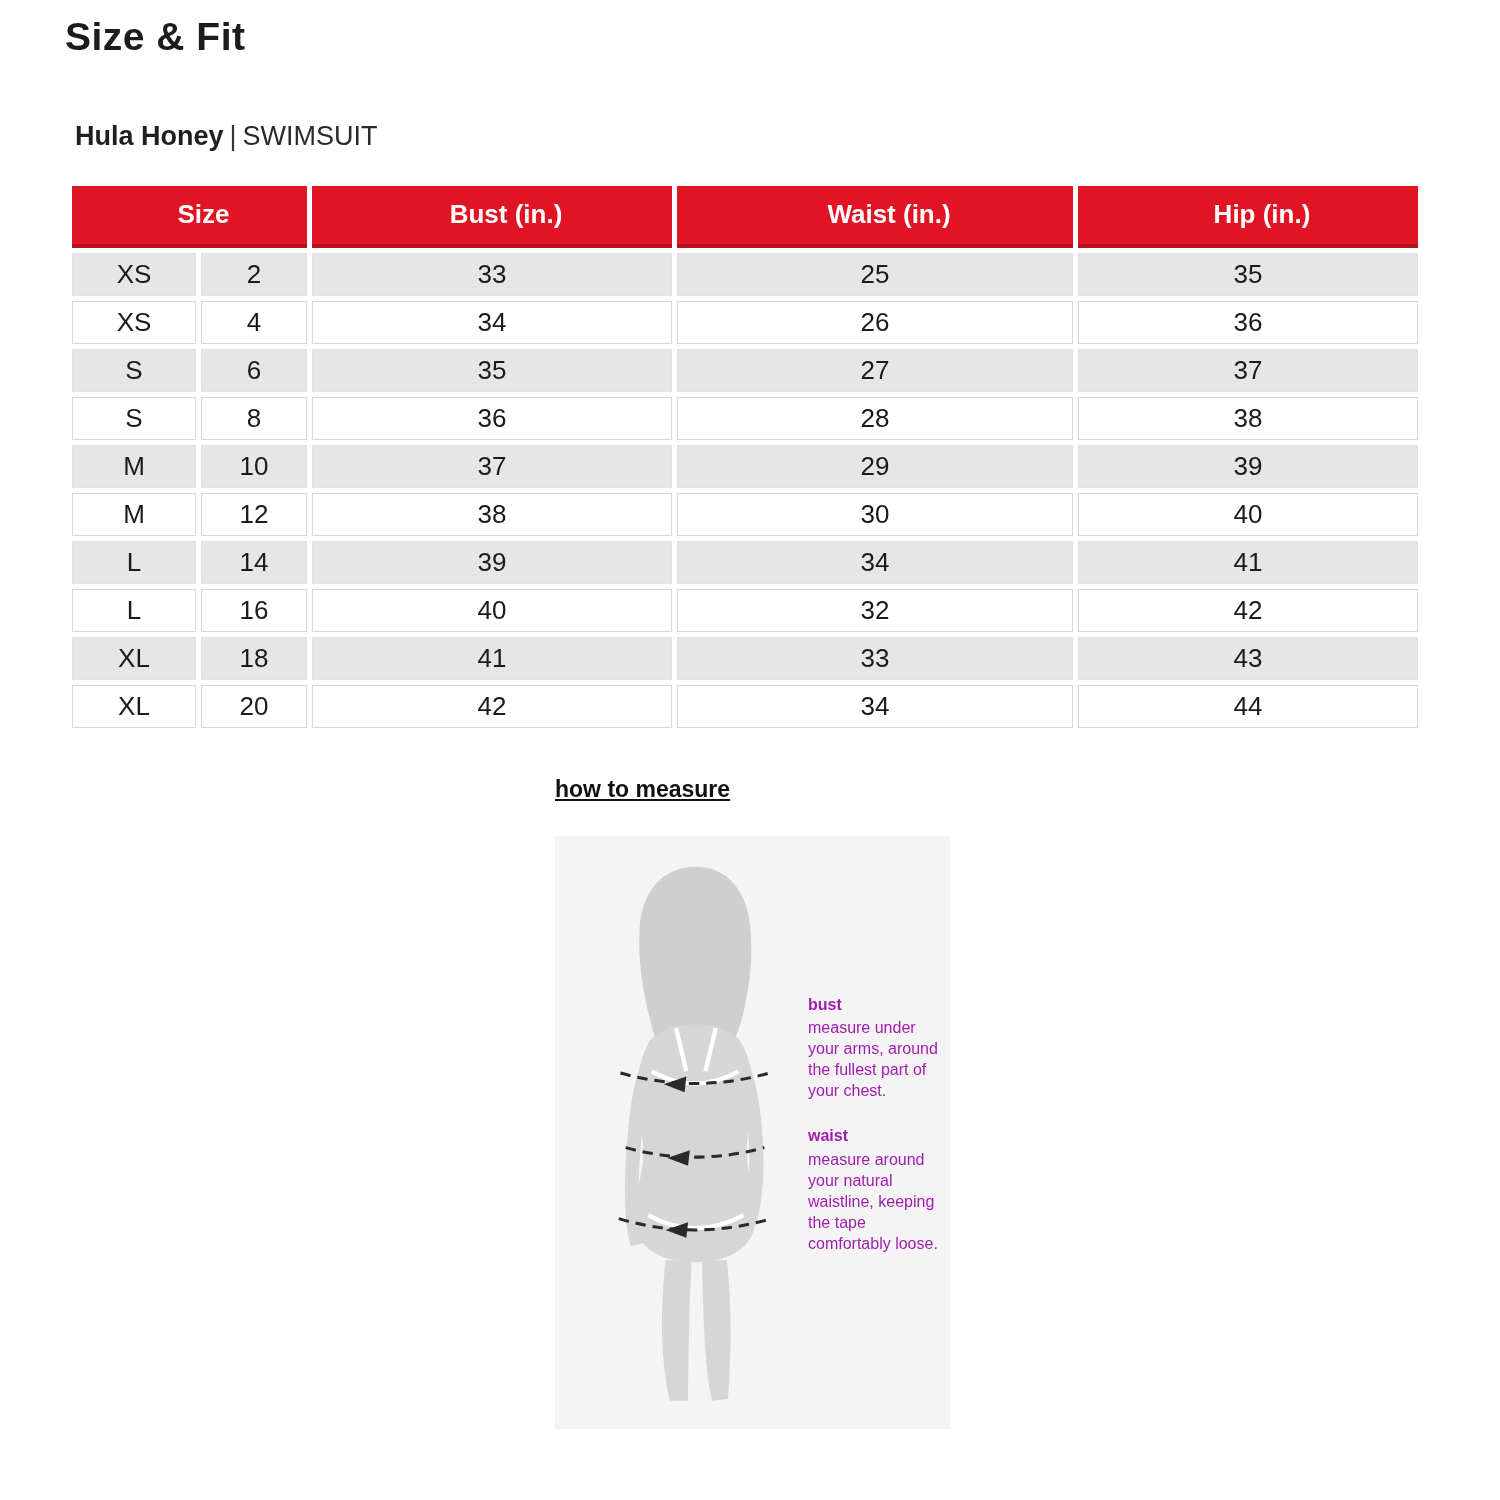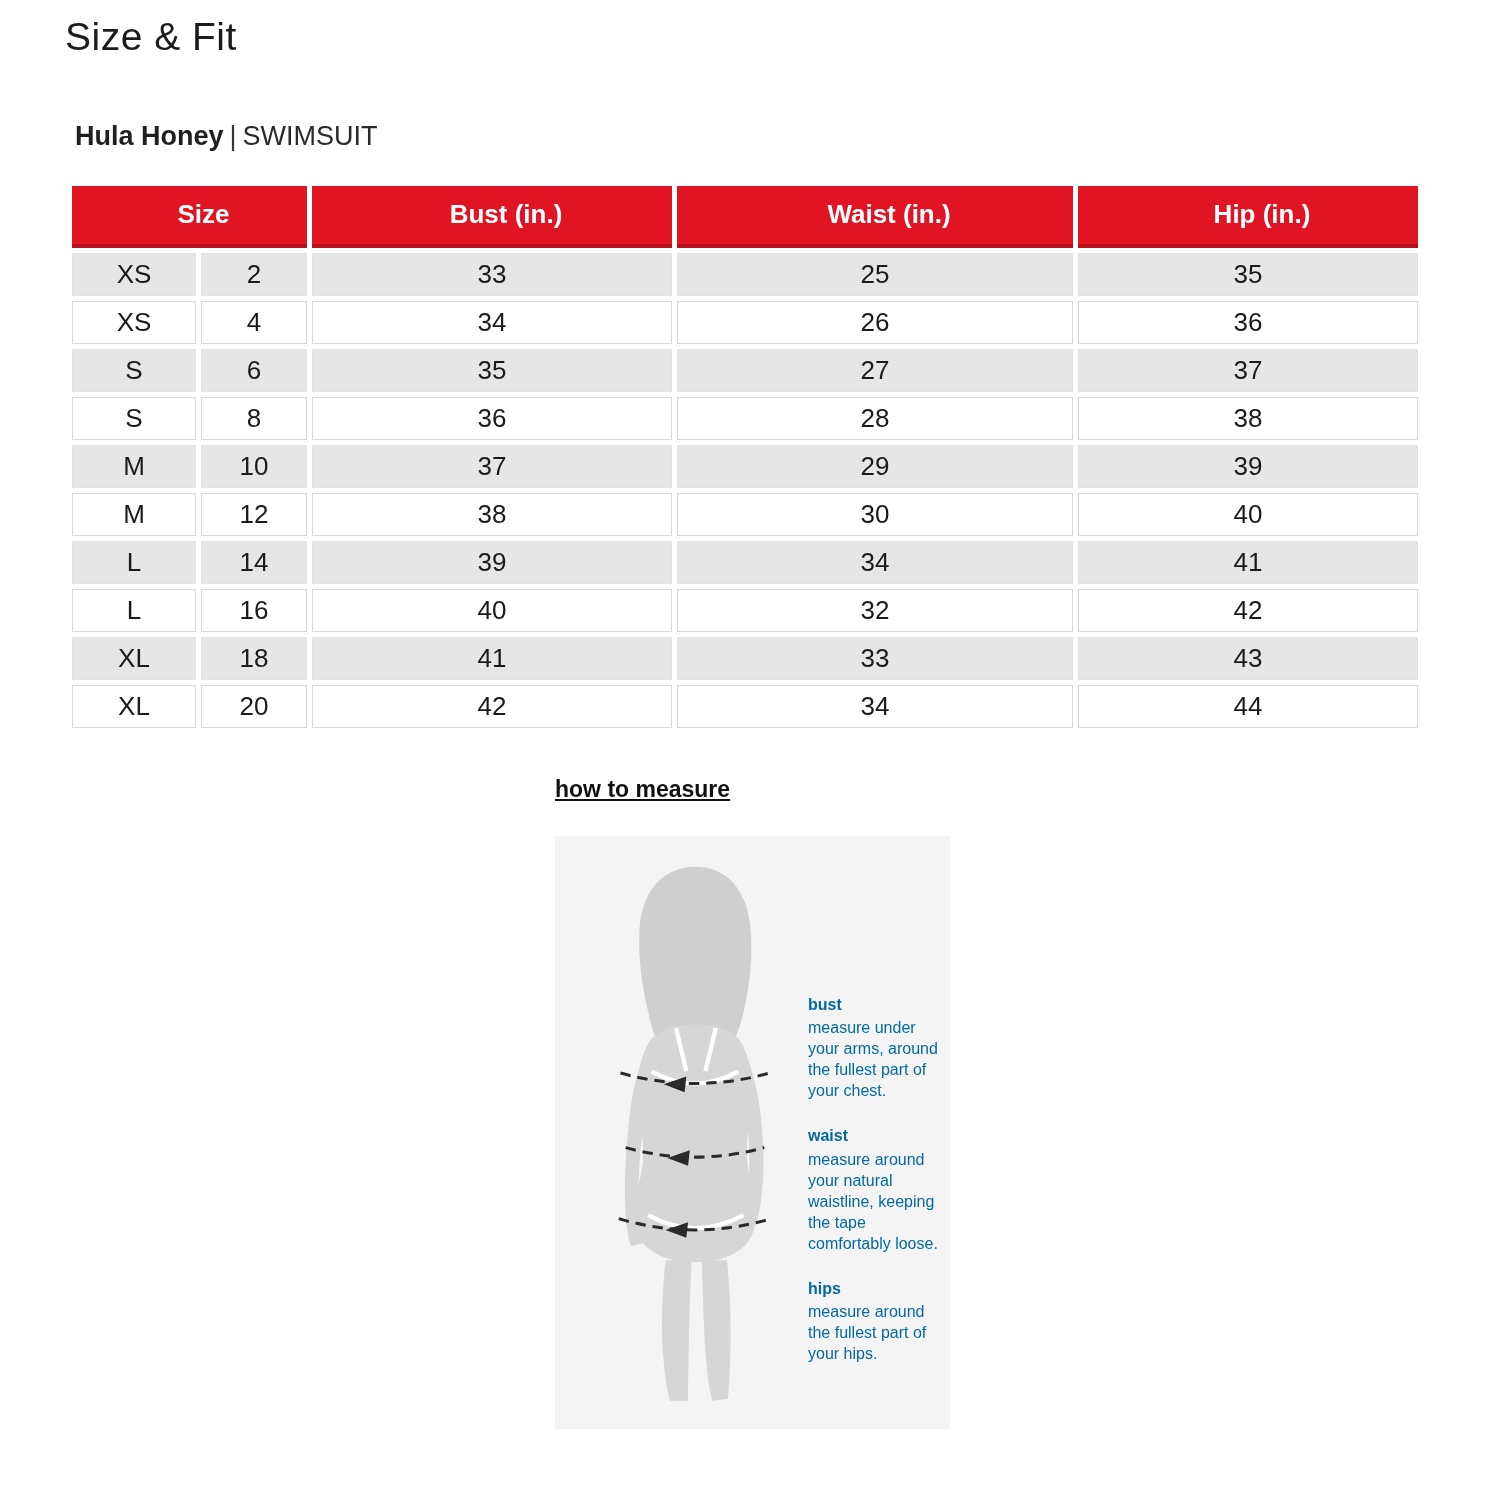--- a/index.html
+++ b/index.html
@@ -1,21 +1,21 @@
 <!DOCTYPE html>
 <html><head>
 <meta charset="utf-8">
 <style>
   * { box-sizing: border-box; margin: 0; padding: 0; }
   html, body { width: 1500px; height: 1500px; background: #ffffff; overflow: hidden; }
   body { font-family: "Liberation Sans", sans-serif; color: #1a1a1a; }
   .page { width: 1500px; height: 1500px; padding: 16px 0 0 65px; }
 
   
-  .page-title { font-size: 39px; font-weight: 400; color: #1c1c1c; line-height: 1.1; letter-spacing: 0.5px; }
+  .page-title { font-size: 39px; font-weight: 700; color: #1c1c1c; line-height: 1.1; letter-spacing: 0.5px; }
   .brand-line { margin: 62px 0 8px 10px; font-size: 27px; color: #1f1f1f; }
   .brand-name { font-weight: 700; }
   .brand-sep { font-weight: 400; color: #333; padding: 0 6px; }
   .brand-category { font-weight: 400; color: #2a2a2a; }
 
   
   table.size-chart { margin: 29px 0 0 2px; width: 1356px; border-collapse: separate; border-spacing: 5px; table-layout: fixed; }
   .size-chart th {
     background: #e01422; color: #ffffff; font-size: 26px; font-weight: 700;
     height: 62px; text-align: center; vertical-align: middle;
@@ -27,21 +27,21 @@
     font-size: 26px; color: #1a1a1a;
   }
   .size-chart tbody tr:nth-child(odd) td { background: #e6e6e6; border: 1px solid #e2e2e2; }
   .size-chart tbody tr:nth-child(even) td { background: #ffffff; border: 1px solid #d8d8d8; }
 
   
   .measure-section { margin: 43px 0 0 490px; width: 400px; }
   .measure-title { font-size: 23px; font-weight: 700; color: #111; text-decoration: underline; }
   .measure-box { position: relative; margin-top: 33px; width: 395px; height: 593px; background: #f4f4f4; }
   .figure-svg { position: absolute; left: 10px; top: 6px; width: 260px; height: 580px; }
-  .measure-text { position: absolute; left: 253px; top: 158px; width: 136px; font-size: 16px; line-height: 1.32; color: #0369a1; }
+  .measure-text { position: absolute; left: 253px; top: 158px; width: 136px; font-size: 16px; line-height: 1.32; color: #a21caf; }
   .m-block { margin-bottom: 24px; }
   .m-label { font-weight: 700; margin-bottom: 2px; }
 </style>
 </head>
 <body>
 
 <div class="page">
 
   <h1 class="page-title">Size &amp; Fit</h1>
 
@@ -180,22 +180,18 @@
 
       <div class="measure-text">
         <div class="m-block">
           <div class="m-label">bust</div>
           <div class="m-copy">measure under your arms, around the fullest part of your chest.</div>
         </div>
         <div class="m-block">
           <div class="m-label">waist</div>
           <div class="m-copy">measure around your natural waistline, keeping the tape comfortably loose.</div>
         </div>
-        <div class="m-block">
-          <div class="m-label">hips</div>
-          <div class="m-copy">measure around the fullest part of your hips.</div>
-        </div>
       </div>
 
     </div>
   </div>
 
 </div>
 
 </body></html>

